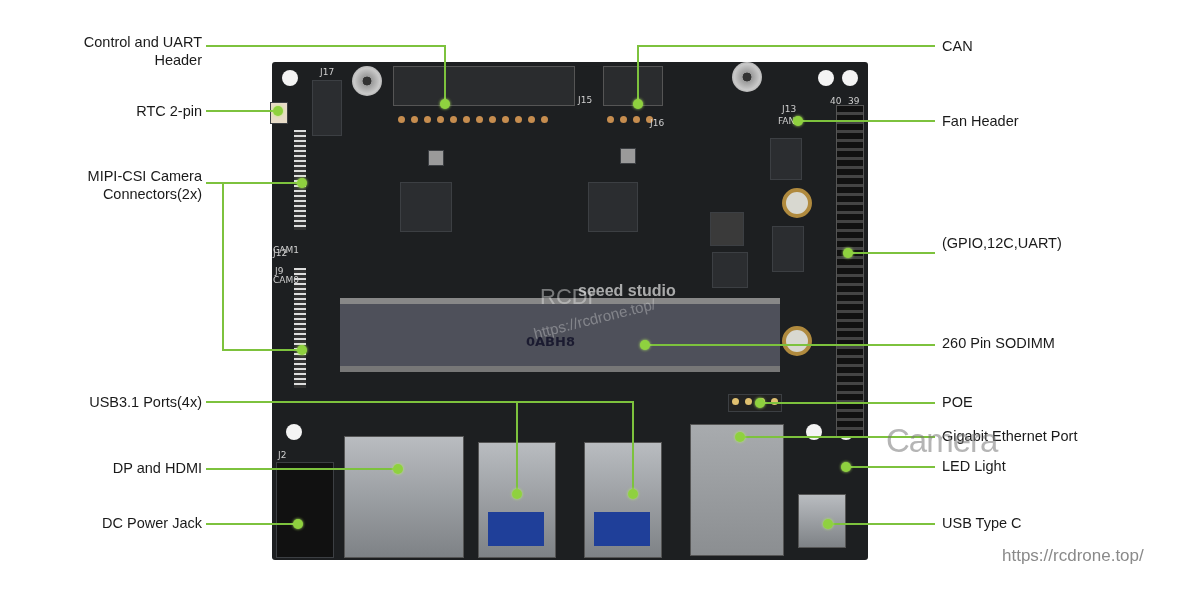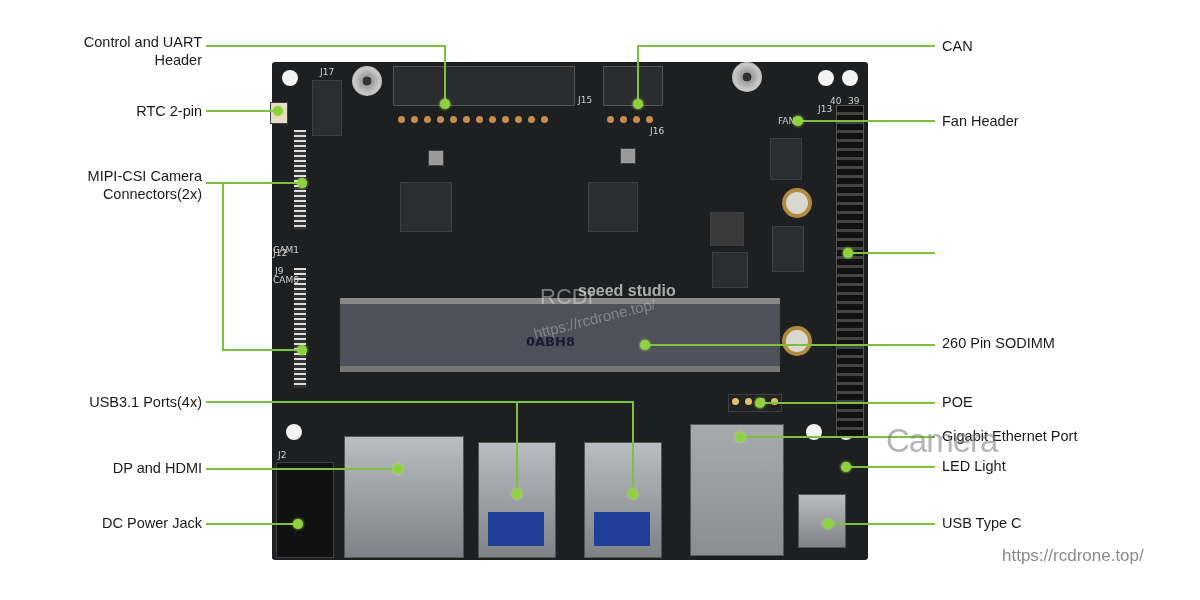--- a/index.html
+++ b/index.html
@@ -70,21 +70,21 @@
 </div>
 <span class="silk" style="left:578px;top:95px;">J15</span>
 
 <div class="header" style="left:603px;top:66px;width:58px;height:38px;"></div>
 <div class="pinrow" style="left:607px;top:116px;">
   <div class="pin"></div>
     <div class="pin"></div>
     <div class="pin"></div>
     <div class="pin"></div>
 </div>
-<span class="silk" style="left:650px;top:126px;">J16</span>
+<span class="silk" style="left:650px;top:118px;">J16</span>
 
 <div class="chip" style="left:400px;top:182px;width:50px;height:48px;"></div>
 <div class="chip" style="left:588px;top:182px;width:48px;height:48px;"></div>
 <div class="chip" style="left:710px;top:212px;width:32px;height:32px;background:#3a3a3a;"></div>
 <div class="chip" style="left:712px;top:252px;width:34px;height:34px;"></div>
 <div class="chip" style="left:770px;top:138px;width:30px;height:40px;"></div>
 <div class="chip" style="left:772px;top:226px;width:30px;height:44px;"></div>
 <div class="chip" style="left:428px;top:150px;width:14px;height:14px;background:#9a9a9a;"></div>
 <div class="chip" style="left:620px;top:148px;width:14px;height:14px;background:#9a9a9a;"></div>
 
@@ -95,21 +95,21 @@
 <span class="silk" style="left:275px;top:266px;">J9</span>
 <span class="silk" style="left:273px;top:275px;">CAM0</span>
 
 <div class="sodimm"></div>
 <span class="silk" style="left:526px;top:334px;font-size:13px;color:#1b1b30;font-weight:bold;">0ABH8</span>
 <span class="wm-board" style="left:578px;top:282px;">seeed studio</span>
 
 <div class="exp"></div>
 <span class="silk" style="left:830px;top:96px;">40</span>
 <span class="silk" style="left:848px;top:96px;">39</span>
-<span class="silk" style="left:818px;top:104px;">J13</span>
+<span class="silk" style="left:782px;top:104px;">J13</span>
 <span class="silk" style="left:778px;top:116px;">FAN</span>
 
 <div class="chip" style="left:276px;top:462px;width:56px;height:94px;background:#111;"></div>
 <span class="silk" style="left:278px;top:450px;">J2</span>
 <div class="port" style="left:344px;top:436px;width:118px;height:120px;"></div>
 <div class="port" style="left:478px;top:442px;width:76px;height:114px;"></div>
 <div class="usb-tongue" style="left:488px;top:512px;width:56px;height:34px;"></div>
 <div class="port" style="left:584px;top:442px;width:76px;height:114px;"></div>
 <div class="usb-tongue" style="left:594px;top:512px;width:56px;height:34px;"></div>
 <div class="port" style="left:690px;top:424px;width:92px;height:130px;background:linear-gradient(#a8abae,#8b8e91);"></div>
@@ -196,20 +196,21 @@
   <div>DC Power Jack</div>
 </div>
 
 <div class="lbl" style="left:942px;top:37px;text-align:center;">
   <div>CAN</div>
 </div>
 <div class="lbl" style="left:942px;top:112px;">
   <div>Fan Header</div>
 </div>
 <div class="lbl" style="left:942px;top:234px;">
+  <div>(GPIO,12C,UART)</div>
 </div>
 <div class="lbl" style="left:942px;top:334px;">
   <div>260 Pin SODIMM</div>
 </div>
 <div class="lbl" style="left:942px;top:393px;">
   <div>POE</div>
 </div>
 <div class="lbl" style="left:942px;top:427px;">
   <div>Gigabit Ethernet Port</div>
 </div>

